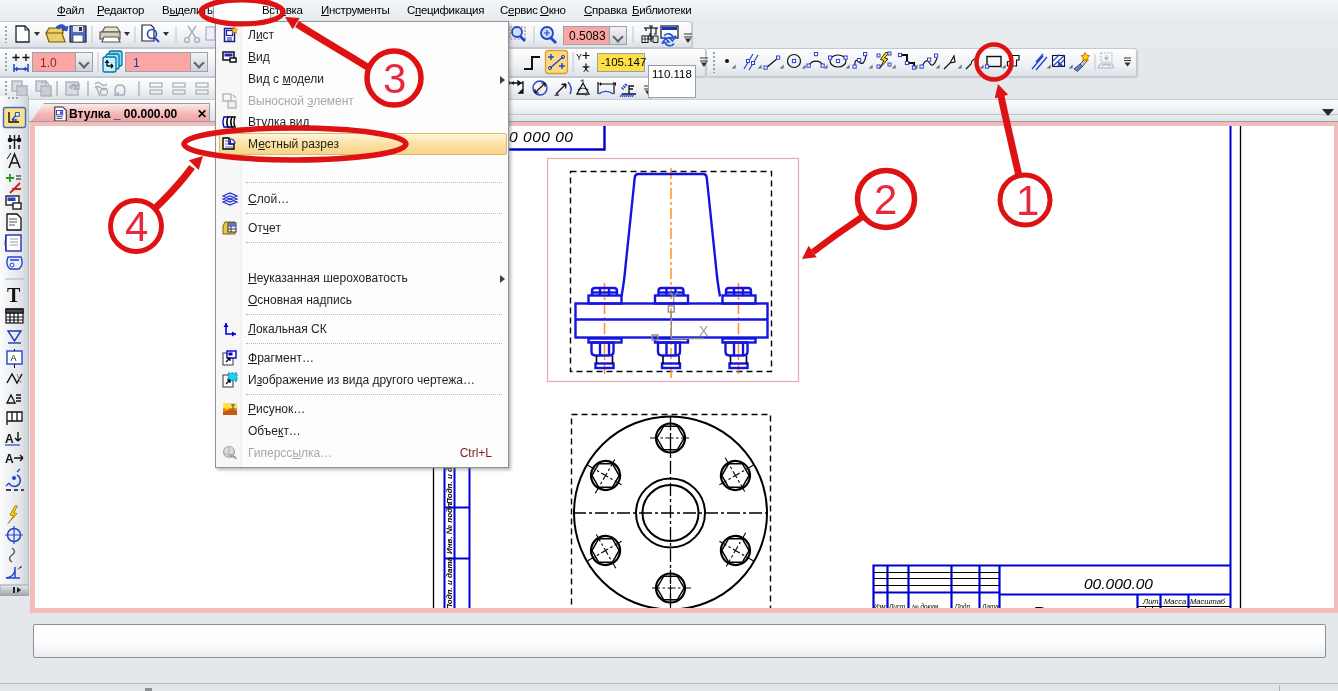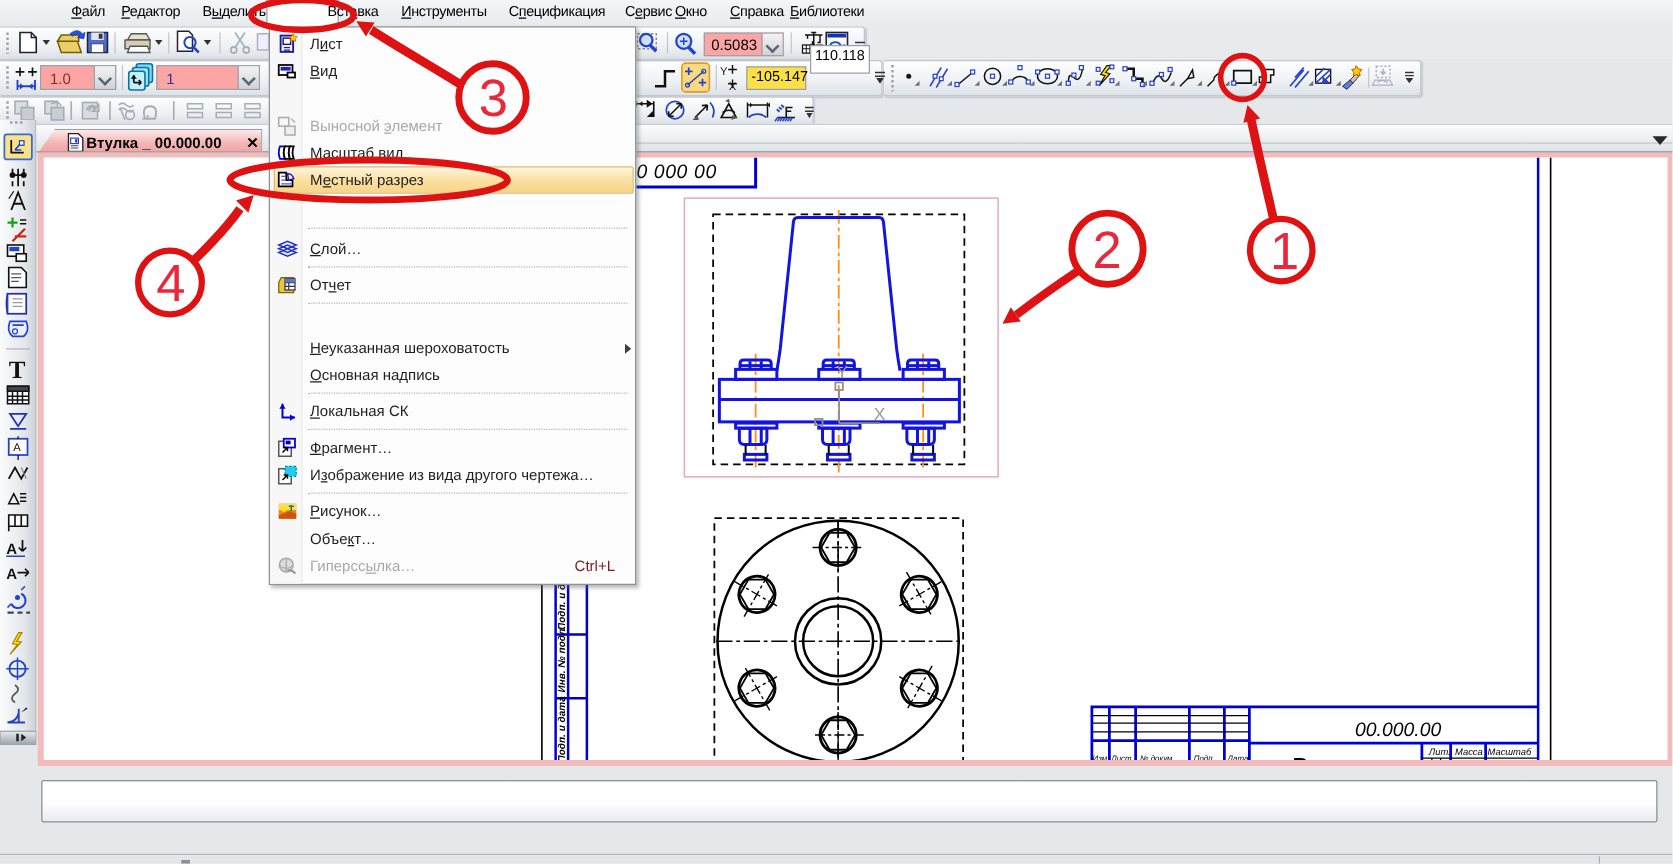--- a/index.html
+++ b/index.html
@@ -310,21 +310,21 @@
   </div>
 <div class="combo abs" style="left:32px; top:52px; width:61px; height:20px;text-align:right;">
     <span style="position:absolute; left:7px; top:3px; color:#8a2a20;">1.0</span>
     <div class="btn"></div>
   </div>
 <div class="combo abs" style="left:125px; top:52px; width:83px; height:20px;">
     <span style="position:absolute; left:7px; top:3px; color:#2a3a9a;">1</span>
     <div class="btn"></div>
   </div>
 <div class="abs" style="left:597px; top:53px; width:48px; height:19px; background:#fde047; border:1px solid #98a0aa; font-size:11.5px; padding:2px 0 0 3px;">-105.147</div>
-<div class="abs" style="left:648px; top:36px; width:48px; height:23px; background:#fff; border:1px solid #98a0aa; font-size:11.5px; padding:2px 0 0 3px;">110.118</div>
+<div class="abs" style="left:648px; top:65px; width:48px; height:33px; background:#fff; border:1px solid #98a0aa; font-size:11.5px; padding:2px 0 0 3px;">110.118</div>
 
 <div id="tabstrip" class="abs">
   <div style="position:absolute; left:220px; top:14px; width:1118px; height:1px; background:#c2c7cd;"></div>
   <div id="tab">
     <svg style="position:absolute; left:22px; top:2px;" width="15" height="16" viewBox="0 0 17 18">
         <path d="M2 1 h9 l4 4 v12 h-13z" fill="#fff" stroke="#222" stroke-width="1.2"></path>
         <rect x="4" y="5" width="7" height="5" fill="#fff" stroke="#2233cc"></rect>
         <rect x="8" y="6" width="2" height="3" fill="#2233cc"></rect>
         <path d="M4 12 h7 M4 14 h7" stroke="#444" stroke-width="1"></path>
       </svg>
@@ -572,35 +572,38 @@
       <span class="txt">Л<u>и</u>ст</span>
     </div>
   <div class="mitem" style="top:24px">
       <svg class="micon" style="top:2px" viewBox="0 0 18 18">
         <rect x="2" y="4" width="11" height="8" fill="#fff" stroke="#000" stroke-width="1.4"></rect>
         <rect x="3.5" y="5.5" width="8" height="3" fill="#2222cc"></rect>
         <rect x="9" y="10" width="6" height="4" fill="#fff" stroke="#000" stroke-width="1.4"></rect>
       </svg>
       <span class="txt"><u>В</u>ид</span>
     </div>
+  <div class="mitem sub" style="top:46px">
+      <span class="txt">Вид с <u>м</u>одели</span>
+    </div>
   <div class="mitem gray" style="top:68px">
       <svg class="micon" style="top:2px" viewBox="0 0 18 18">
         <rect x="2" y="2" width="8" height="7" fill="none" stroke="#b0b0b0" stroke-width="1.3"></rect>
         <rect x="7" y="9" width="8" height="7" fill="#eee" stroke="#b0b0b0" stroke-width="1.3"></rect>
         <path d="M12 3 l3 3" stroke="#b0b0b0" stroke-width="1.3" fill="none"></path>
       </svg>
       <span class="txt">Выносной <u>э</u>лемент</span>
     </div>
   <div class="mitem" style="top:89px">
       <svg class="micon" style="top:2px" viewBox="0 0 18 18">
         <path d="M3 4 q-2 5 0 10 l4 0 q-2 -5 0 -10z" fill="#fff" stroke="#0000cc" stroke-width="1.4"></path>
         <path d="M7 4 q-2 5 0 10 l4 0 q-2 -5 0 -10z" fill="#fff" stroke="#000" stroke-width="1.4"></path>
         <path d="M11 4 q-2 5 0 10 l3 0 q-2 -5 0 -10z" fill="#fff" stroke="#000" stroke-width="1.4"></path>
       </svg>
-      <span class="txt">Масштаб вид</span>
+      <span class="txt">Втулка вид</span>
     </div>
   <div class="mitem" style="top:111px">
       <svg class="micon" style="top:2px" viewBox="0 0 18 18">
         <path d="M2 3 l0 11 11 0 0-5 -5 0 0-6z" fill="#fff" stroke="#000" stroke-width="1.4"></path>
         <path d="M9 4 q4 0 5 4 l-4 1z" fill="#fff" stroke="#2222cc" stroke-width="1.2"></path>
         <path d="M4 6 l3 0 M4 9 l4 0 M4 12 l8 0" stroke="#5555dd" stroke-width="1"></path>
       </svg>
       <span class="txt">М<u>е</u>стный разрез</span>
     </div>
   <div class="msep" style="top:160px"></div>

